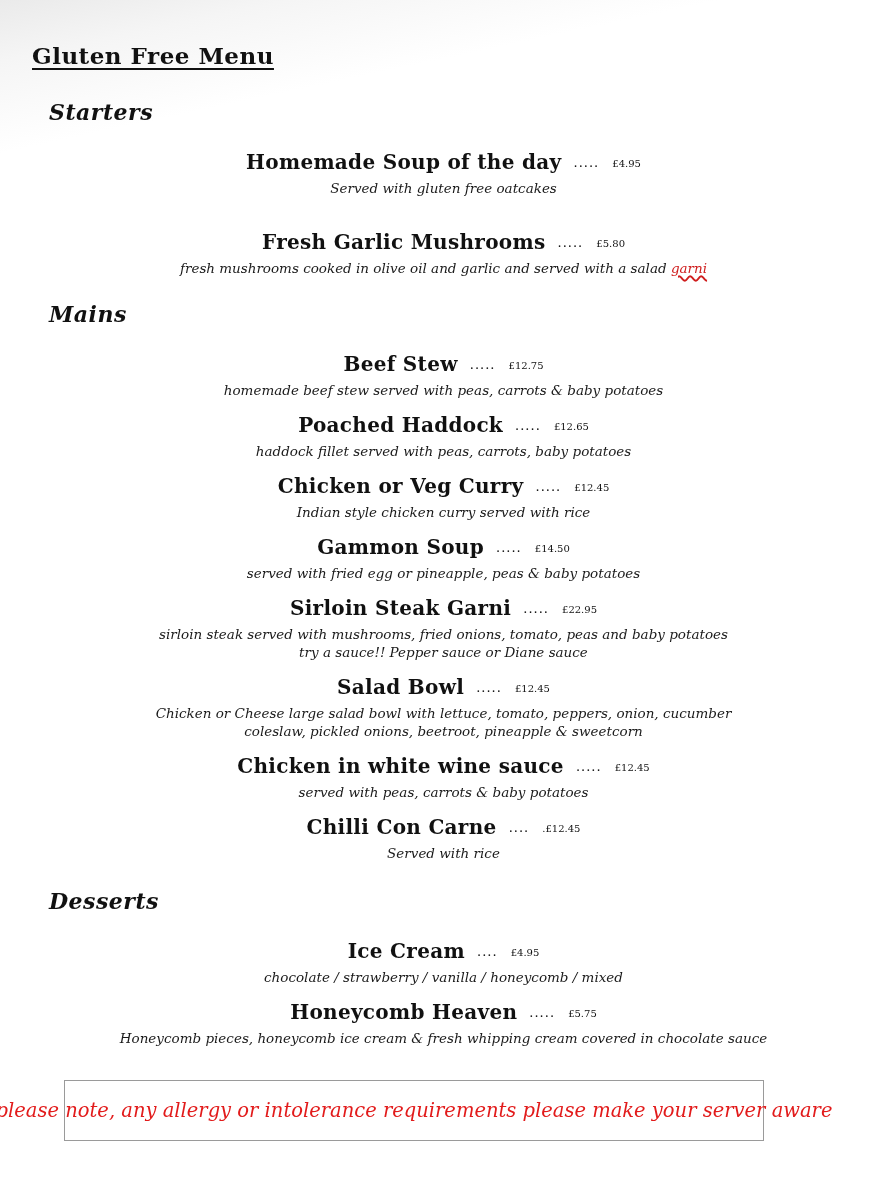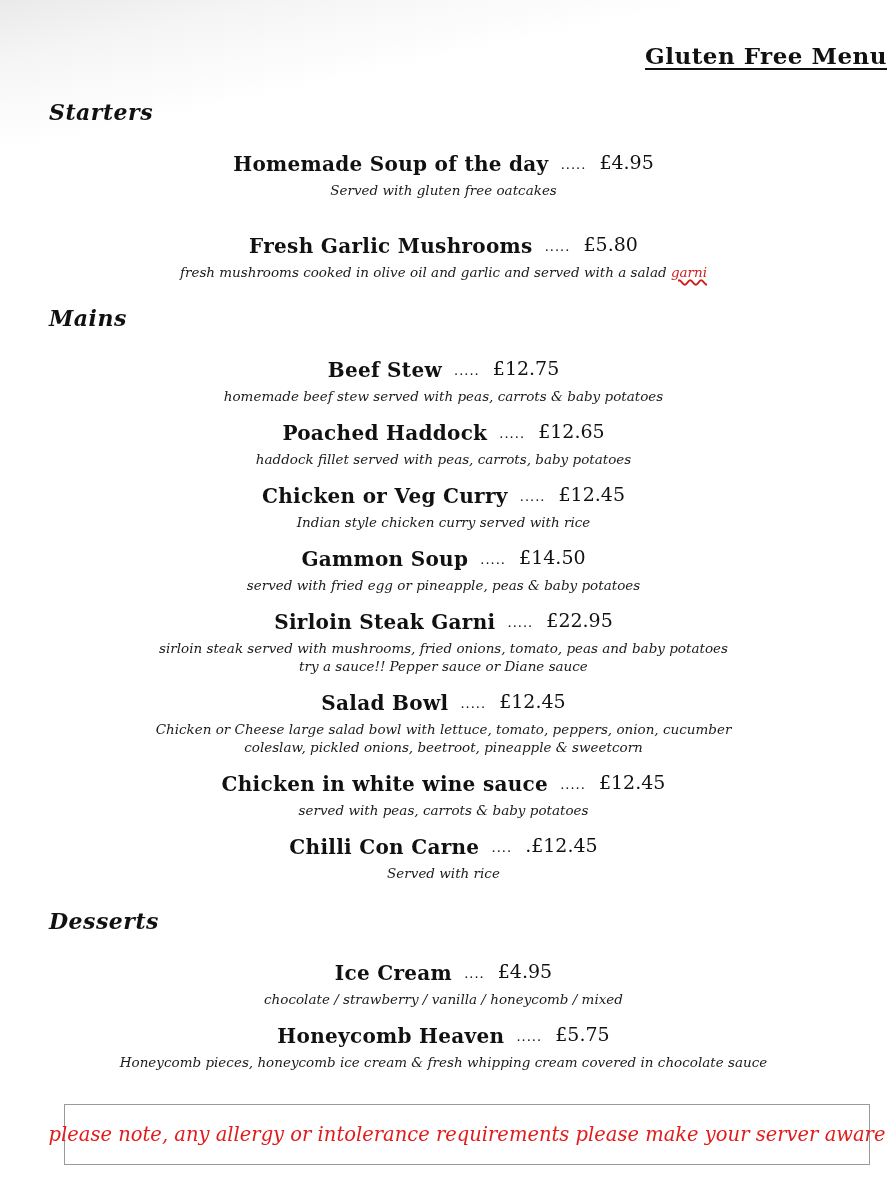--- a/index.html
+++ b/index.html
@@ -8,21 +8,21 @@
     height: 1200px;
     font-family: "DejaVu Serif", "Liberation Serif", serif;
     color: #111;
     background-color: #ffffff;
     background-image: linear-gradient(168deg, #eaeaea 0%, #f5f5f5 60px, #ffffff 150px);
     background-repeat: no-repeat;
     overflow: hidden;
   }
   .page { width: 887px; height: 1200px; position: relative; }
 
-  .menu-title-wrap { text-align: right; padding-top: 42px; }
+  .menu-title-wrap { text-align: left; padding-top: 42px; padding-left: 32px; }
   .menu-title {
     display: inline-block;
     font-size: 23px;
     font-weight: bold;
     letter-spacing: 0.5px;
     text-decoration: underline;
     text-decoration-thickness: 2px;
     text-underline-offset: 4px;
   }
 
@@ -49,40 +49,40 @@
     font-weight: bold;
     letter-spacing: 0.3px;
   }
   .item-dots {
     font-size: 13px;
     letter-spacing: 1px;
     margin-left: 7px;
     vertical-align: 2px;
   }
   .item-price {
-    font-size: 19px;
+    font-size: 10px;
     margin-left: 8px;
     vertical-align: 2px;
     text-align: right;
   }
   .item-desc {
     font-size: 13.5px;
     font-style: italic;
     line-height: 18px;
     color: #1a1a1a;
   }
   .red-squiggle {
     color: #cf1d1d;
     text-decoration: underline wavy #cf1d1d 1.5px;
     text-underline-offset: 2px;
   }
 
   .notice-box {
     margin: 33px auto 0 64px;
-    width: 806px;
+    width: 700px;
     height: 61px;
     border: 1px solid #9a9a9a;
     background: #ffffff;
     display: flex;
     align-items: center;
     justify-content: center;
     box-sizing: border-box;
   }
   .notice-text {
     font-size: 19.5px;

